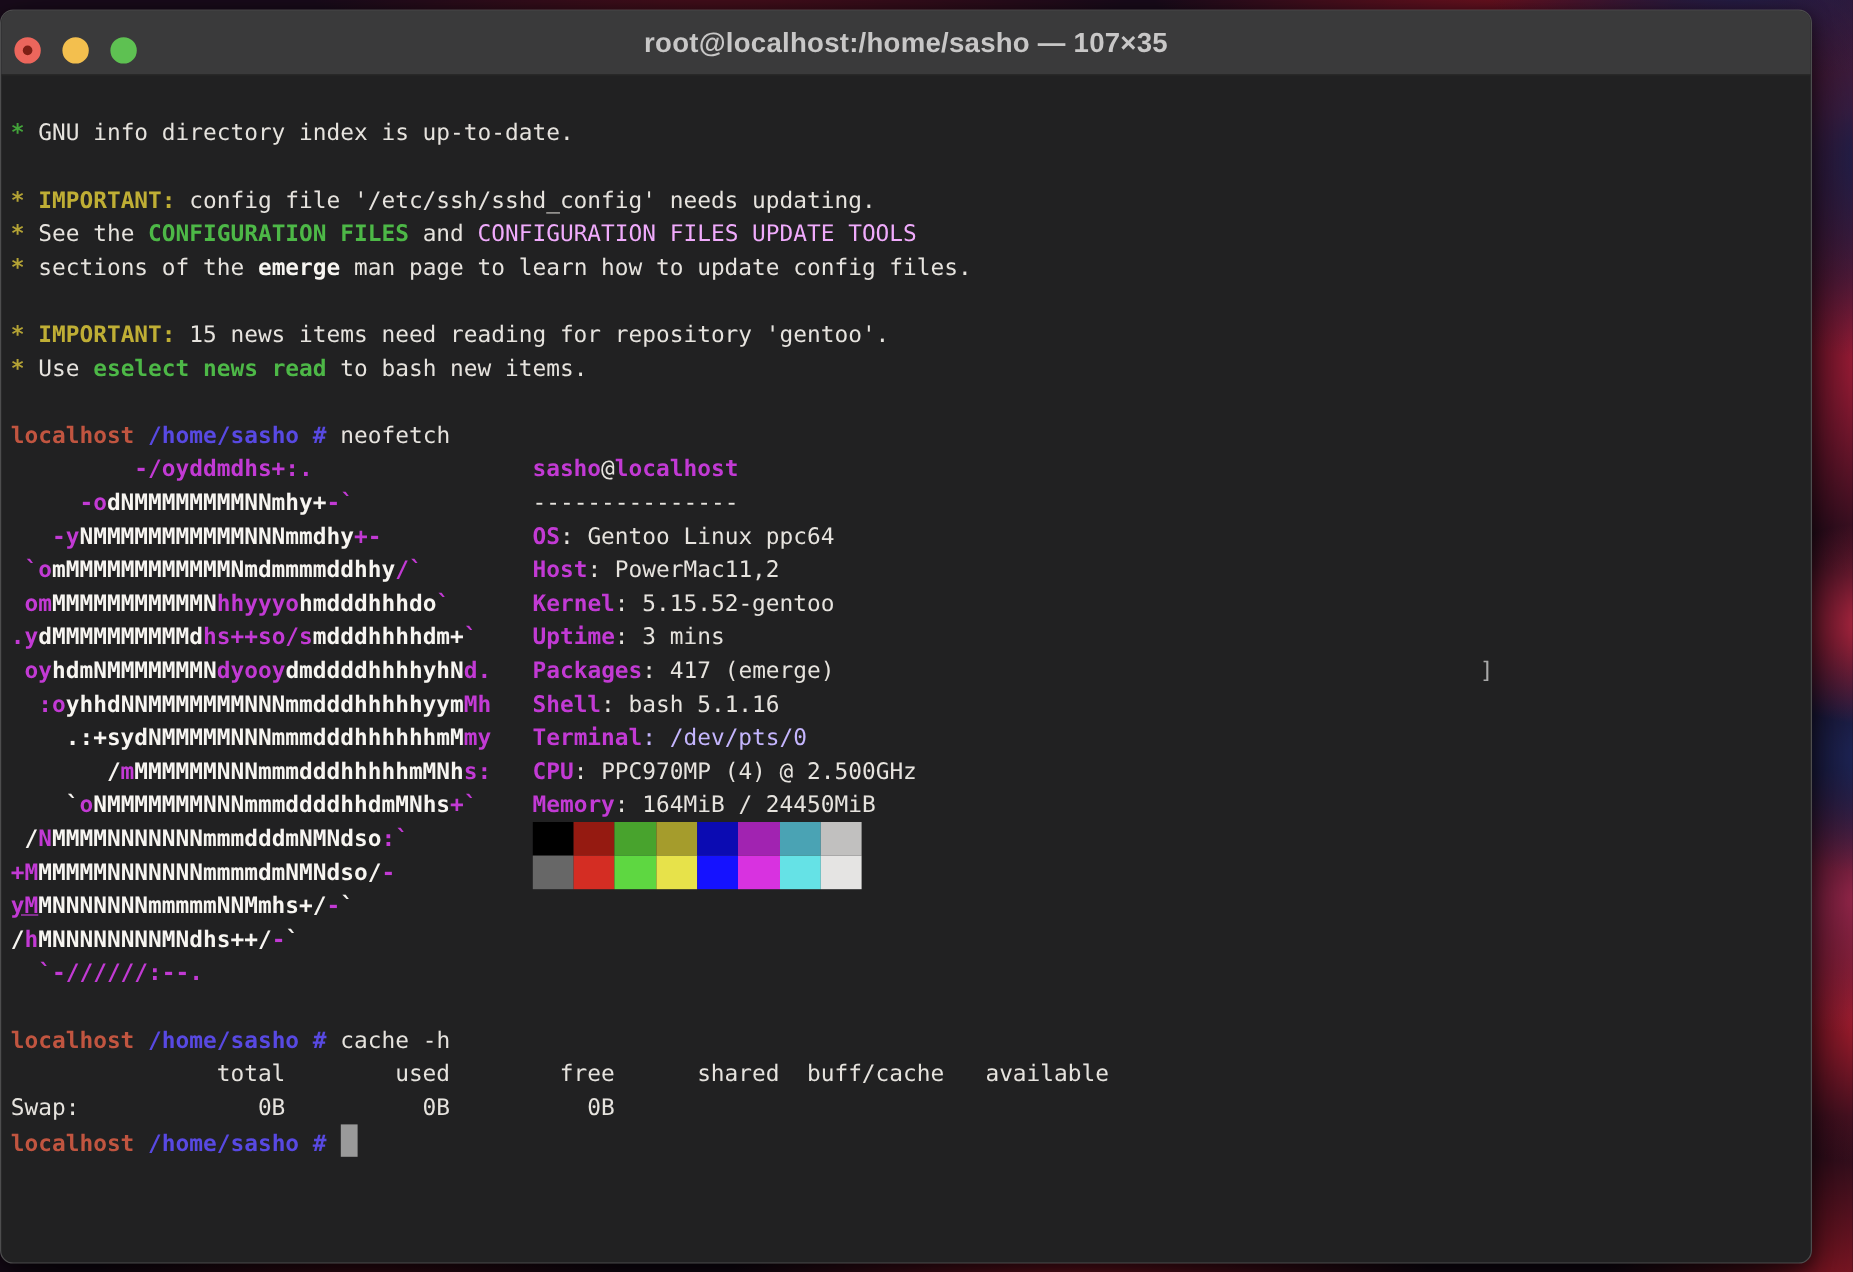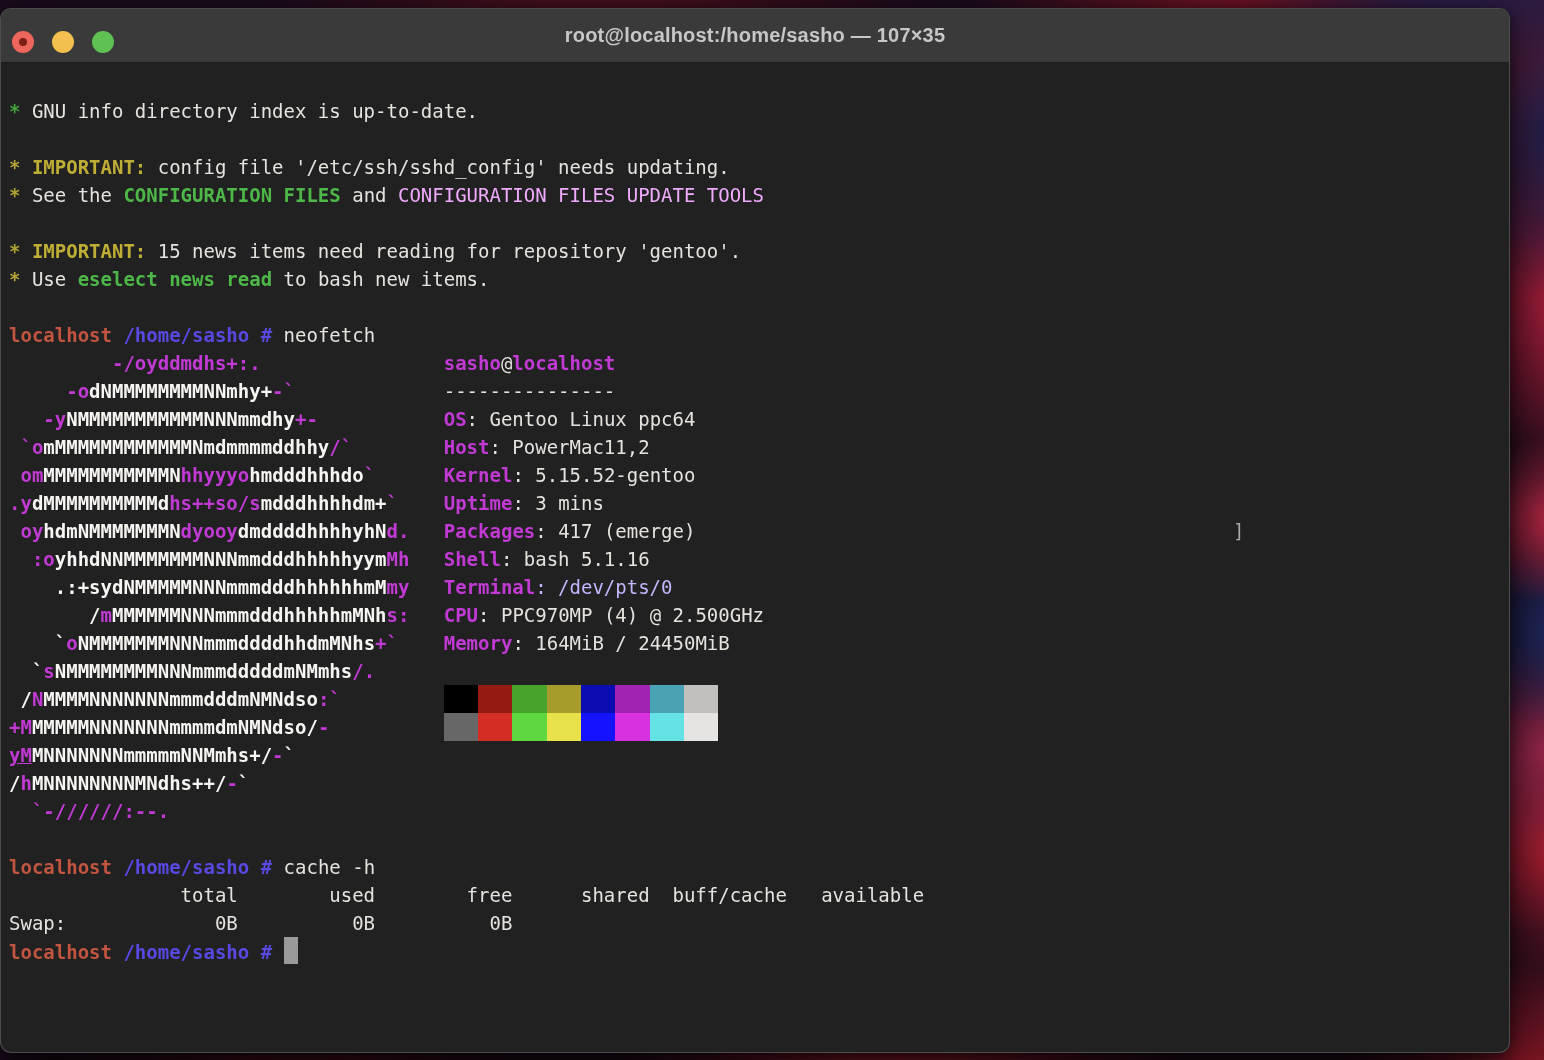--- a/index.html
+++ b/index.html
@@ -33,21 +33,21 @@
     box-shadow:0 24px 60px rgba(0,0,0,0.70), 0 4px 14px rgba(0,0,0,0.5);
     overflow:hidden;
   }
   .titlebar {
     position:relative; height:54px; background:#3a3a3b;
     border-bottom:1px solid #1d1d1d;
     display:flex; align-items:center; justify-content:center;
   }
   .title {
     font-family:"Liberation Sans", sans-serif; font-weight:700;
-    font-size:20px; color:#c8c7c7; letter-spacing:0.2px;
+    font-size:23px; color:#c8c7c7; letter-spacing:0.2px;
   }
   .lights { position:absolute; left:11px; top:22px; display:flex; gap:18px; }
   .light { width:22px; height:22px; border-radius:50%; position:relative; }
   .light .dot {
     position:absolute; left:7px; top:7px; width:8px; height:8px;
     border-radius:50%; display:block;
   }
 
   
   .screen {
@@ -78,37 +78,37 @@
     </div>
     <div class="title" style="color: rgb(200, 199, 199);">root@localhost:/home/sasho — 107×35</div>
   </div>
   <div class="screen">
     <div>
         <div class="trow"></div>
         <div class="trow"><span style="color: rgb(67, 163, 58); font-weight: 700;">* </span><span style="color: rgb(230, 227, 222);">GNU info directory index is up-to-date.</span></div>
         <div class="trow"></div>
         <div class="trow"><span style="color: rgb(180, 163, 53); font-weight: 700;">* </span><span style="color: rgb(191, 174, 53); font-weight: 700;">IMPORTANT:</span><span style="color: rgb(230, 227, 222);"> config file '/etc/ssh/sshd_config' needs updating.</span></div>
         <div class="trow"><span style="color: rgb(180, 163, 53); font-weight: 700;">* </span><span style="color: rgb(230, 227, 222);">See the </span><span style="color: rgb(77, 184, 71); font-weight: 700;">CONFIGURATION FILES</span><span style="color: rgb(230, 227, 222);"> and </span><span style="color: #f0abfc; font-weight: 400;">CONFIGURATION FILES UPDATE TOOLS</span></div>
+        <div class="trow"><span style="color: rgb(180, 163, 53); font-weight: 700;">* </span><span style="color: rgb(230, 227, 222);">sections of the </span><span style="color: rgb(247, 245, 241); font-weight: 700;">emerge</span><span style="color: rgb(230, 227, 222);"> man page to learn how to update config files.</span></div>
         <div class="trow"></div>
         <div class="trow"><span style="color: rgb(180, 163, 53); font-weight: 700;">* </span><span style="color: rgb(191, 174, 53); font-weight: 700;">IMPORTANT:</span><span style="color: rgb(230, 227, 222);"> 15 news items need reading for repository 'gentoo'.</span></div>
         <div class="trow"><span style="color: rgb(180, 163, 53); font-weight: 700;">* </span><span style="color: rgb(230, 227, 222);">Use </span><span style="color: rgb(77, 184, 71); font-weight: 700;">eselect news read</span><span style="color: rgb(230, 227, 222);"> to bash new items.</span></div>
         <div class="trow"></div>
         <div class="trow"><span style="color: rgb(193, 85, 64); font-weight: 700;">localhost</span><span style="color: rgb(230, 227, 222);"> </span><span style="color: rgb(88, 73, 226); font-weight: 700;">/home/sasho</span><span style="color: rgb(230, 227, 222);"> </span><span style="color: rgb(88, 73, 226); font-weight: 700;">#</span><span style="color: rgb(230, 227, 222);"> neofetch</span></div>
         <div class="trow"><span style="color: rgb(194, 58, 212); font-weight: 700;">         -/oyddmdhs+:.</span><span style="color: rgb(230, 227, 222);">                </span><span style="color: rgb(194, 58, 212); font-weight: 700;">sasho</span><span style="color: rgb(230, 227, 222);">@</span><span style="color: rgb(194, 58, 212); font-weight: 700;">localhost</span></div>
         <div class="trow"><span style="color: rgb(194, 58, 212); font-weight: 700;">     -o</span><span style="color: rgb(247, 245, 241); font-weight: 700;">dNMMMMMMMMNNmhy+</span><span style="color: rgb(194, 58, 212); font-weight: 700;">-`</span><span style="color: rgb(230, 227, 222);">             </span><span style="color: rgb(230, 227, 222);">---------------</span></div>
         <div class="trow"><span style="color: rgb(194, 58, 212); font-weight: 700;">   -y</span><span style="color: rgb(247, 245, 241); font-weight: 700;">NMMMMMMMMMMMNNNmmdhy</span><span style="color: rgb(194, 58, 212); font-weight: 700;">+-</span><span style="color: rgb(230, 227, 222);">           </span><span style="color: rgb(194, 58, 212); font-weight: 700;">OS</span><span style="color: rgb(230, 227, 222);">: Gentoo Linux ppc64</span></div>
         <div class="trow"><span style="color: rgb(194, 58, 212); font-weight: 700;"> `o</span><span style="color: rgb(247, 245, 241); font-weight: 700;">mMMMMMMMMMMMMNmdmmmmddhhy</span><span style="color: rgb(194, 58, 212); font-weight: 700;">/`</span><span style="color: rgb(230, 227, 222);">        </span><span style="color: rgb(194, 58, 212); font-weight: 700;">Host</span><span style="color: rgb(230, 227, 222);">: PowerMac11,2</span></div>
         <div class="trow"><span style="color: rgb(194, 58, 212); font-weight: 700;"> om</span><span style="color: rgb(247, 245, 241); font-weight: 700;">MMMMMMMMMMMN</span><span style="color: rgb(194, 58, 212); font-weight: 700;">hhyyyo</span><span style="color: rgb(247, 245, 241); font-weight: 700;">hmdddhhhdo</span><span style="color: rgb(194, 58, 212); font-weight: 700;">`</span><span style="color: rgb(230, 227, 222);">      </span><span style="color: rgb(194, 58, 212); font-weight: 700;">Kernel</span><span style="color: rgb(230, 227, 222);">: 5.15.52-gentoo</span></div>
         <div class="trow"><span style="color: rgb(194, 58, 212); font-weight: 700;">.y</span><span style="color: rgb(247, 245, 241); font-weight: 700;">dMMMMMMMMMMd</span><span style="color: rgb(194, 58, 212); font-weight: 700;">hs++so/s</span><span style="color: rgb(247, 245, 241); font-weight: 700;">mdddhhhhdm+</span><span style="color: rgb(194, 58, 212); font-weight: 700;">`</span><span style="color: rgb(230, 227, 222);">    </span><span style="color: rgb(194, 58, 212); font-weight: 700;">Uptime</span><span style="color: rgb(230, 227, 222);">: 3 mins</span></div>
         <div class="trow"><span style="color: rgb(194, 58, 212); font-weight: 700;"> oy</span><span style="color: rgb(247, 245, 241); font-weight: 700;">hdmNMMMMMMMN</span><span style="color: rgb(194, 58, 212); font-weight: 700;">dyooy</span><span style="color: rgb(247, 245, 241); font-weight: 700;">dmddddhhhhyhN</span><span style="color: rgb(194, 58, 212); font-weight: 700;">d.</span><span style="color: rgb(230, 227, 222);">   </span><span style="color: rgb(194, 58, 212); font-weight: 700;">Packages</span><span style="color: rgb(230, 227, 222);">: 417 (emerge)</span><span style="color: rgb(230, 227, 222);">                                               </span><span style="color: rgb(168, 168, 168);">]</span></div>
         <div class="trow"><span style="color: rgb(194, 58, 212); font-weight: 700;">  :o</span><span style="color: rgb(247, 245, 241); font-weight: 700;">yhhdNNMMMMMMMNNNmmdddhhhhhyym</span><span style="color: rgb(194, 58, 212); font-weight: 700;">Mh</span><span style="color: rgb(230, 227, 222);">   </span><span style="color: rgb(194, 58, 212); font-weight: 700;">Shell</span><span style="color: rgb(230, 227, 222);">: bash 5.1.16</span></div>
         <div class="trow"><span style="color: rgb(247, 245, 241); font-weight: 700;">    .:+sydNMMMMMNNNmmmdddhhhhhhmM</span><span style="color: rgb(194, 58, 212); font-weight: 700;">my</span><span style="color: rgb(230, 227, 222);">   </span><span style="color: rgb(194, 58, 212); font-weight: 700;">Terminal</span><span style="color: #c4b5fd;">: /dev/pts/0</span></div>
         <div class="trow"><span style="color: rgb(247, 245, 241); font-weight: 700;">       /</span><span style="color: rgb(194, 58, 212); font-weight: 700;">m</span><span style="color: rgb(247, 245, 241); font-weight: 700;">MMMMMMNNNmmmdddhhhhhmMNh</span><span style="color: rgb(194, 58, 212); font-weight: 700;">s:</span><span style="color: rgb(230, 227, 222);">   </span><span style="color: rgb(194, 58, 212); font-weight: 700;">CPU</span><span style="color: rgb(230, 227, 222);">: PPC970MP (4) @ 2.500GHz</span></div>
         <div class="trow"><span style="color: rgb(247, 245, 241); font-weight: 700;">    `</span><span style="color: rgb(194, 58, 212); font-weight: 700;">o</span><span style="color: rgb(247, 245, 241); font-weight: 700;">NMMMMMMMNNNmmmddddhhdmMNhs</span><span style="color: rgb(194, 58, 212); font-weight: 700;">+`</span><span style="color: rgb(230, 227, 222);">    </span><span style="color: rgb(194, 58, 212); font-weight: 700;">Memory</span><span style="color: rgb(230, 227, 222);">: 164MiB / 24450MiB</span></div>
-        <div class="trow"><span style="color: rgb(247, 245, 241); font-weight: 700;">  `</span><span style="color: rgb(194, 58, 212); font-weight: 700;">s</span><span style="color: rgb(247, 245, 241); font-weight: 700;">NMMMMMMMMNNNmmmdddddmNMmhs</span><span style="color: rgb(194, 58, 212); font-weight: 700;">/.</span></div>
         <div class="trow"><span style="color: rgb(247, 245, 241); font-weight: 700;"> /</span><span style="color: rgb(194, 58, 212); font-weight: 700;">N</span><span style="color: rgb(247, 245, 241); font-weight: 700;">MMMMNNNNNNNmmmdddmNMNdso</span><span style="color: rgb(194, 58, 212); font-weight: 700;">:`</span><span style="color: rgb(230, 227, 222);">         </span><span class="sw" style="background: rgb(0, 0, 0);">   </span><span class="sw" style="background: rgb(149, 26, 17);">   </span><span class="sw" style="background: rgb(72, 163, 45);">   </span><span class="sw" style="background: rgb(165, 156, 44);">   </span><span class="sw" style="background: rgb(11, 11, 178);">   </span><span class="sw" style="background: rgb(161, 35, 177);">   </span><span class="sw" style="background: rgb(74, 163, 180);">   </span><span class="sw" style="background: rgb(193, 192, 191);">   </span></div>
         <div class="trow"><span style="color: rgb(194, 58, 212); font-weight: 700;">+M</span><span style="color: rgb(247, 245, 241); font-weight: 700;">MMMMMNNNNNNNmmmmdmNMNdso/</span><span style="color: rgb(194, 58, 212); font-weight: 700;">-</span><span style="color: rgb(230, 227, 222);">          </span><span class="sw" style="background: rgb(103, 103, 103);">   </span><span class="sw" style="background: rgb(212, 45, 35);">   </span><span class="sw" style="background: rgb(94, 215, 65);">   </span><span class="sw" style="background: rgb(231, 226, 74);">   </span><span class="sw" style="background: rgb(21, 18, 255);">   </span><span class="sw" style="background: rgb(216, 50, 224);">   </span><span class="sw" style="background: rgb(101, 226, 230);">   </span><span class="sw" style="background: rgb(229, 228, 227);">   </span></div>
         <div class="trow"><span style="color: rgb(194, 58, 212); font-weight: 700; text-decoration: underline;">yM</span><span style="color: rgb(247, 245, 241); font-weight: 700;">MNNNNNNNmmmmmNNMmhs+/</span><span style="color: rgb(194, 58, 212); font-weight: 700;">-</span><span style="color: rgb(247, 245, 241); font-weight: 700;">`</span></div>
         <div class="trow"><span style="color: rgb(247, 245, 241); font-weight: 700;">/</span><span style="color: rgb(194, 58, 212); font-weight: 700;">h</span><span style="color: rgb(247, 245, 241); font-weight: 700;">MNNNNNNNNMNdhs++/</span><span style="color: rgb(194, 58, 212); font-weight: 700;">-</span><span style="color: rgb(247, 245, 241); font-weight: 700;">`</span></div>
         <div class="trow"><span style="color: rgb(194, 58, 212); font-weight: 700;">  `-//////:--.</span></div>
         <div class="trow"></div>
         <div class="trow"><span style="color: rgb(193, 85, 64); font-weight: 700;">localhost</span><span style="color: rgb(230, 227, 222);"> </span><span style="color: rgb(88, 73, 226); font-weight: 700;">/home/sasho</span><span style="color: rgb(230, 227, 222);"> </span><span style="color: rgb(88, 73, 226); font-weight: 700;">#</span><span style="color: rgb(230, 227, 222);"> cache -h</span></div>
         <div class="trow"><span style="color: rgb(230, 227, 222);">               total        used        free      shared  buff/cache   available</span></div>
         <div class="trow"><span style="color: rgb(230, 227, 222);">Swap:             0B          0B          0B</span></div>
         <div class="trow"><span style="color: rgb(193, 85, 64); font-weight: 700;">localhost</span><span style="color: rgb(230, 227, 222);"> </span><span style="color: rgb(88, 73, 226); font-weight: 700;">/home/sasho</span><span style="color: rgb(230, 227, 222);"> </span><span style="color: rgb(88, 73, 226); font-weight: 700;">#</span><span style="color: rgb(230, 227, 222);"> </span><span class="cursor" style="background: rgb(154, 154, 154);"></span></div>

